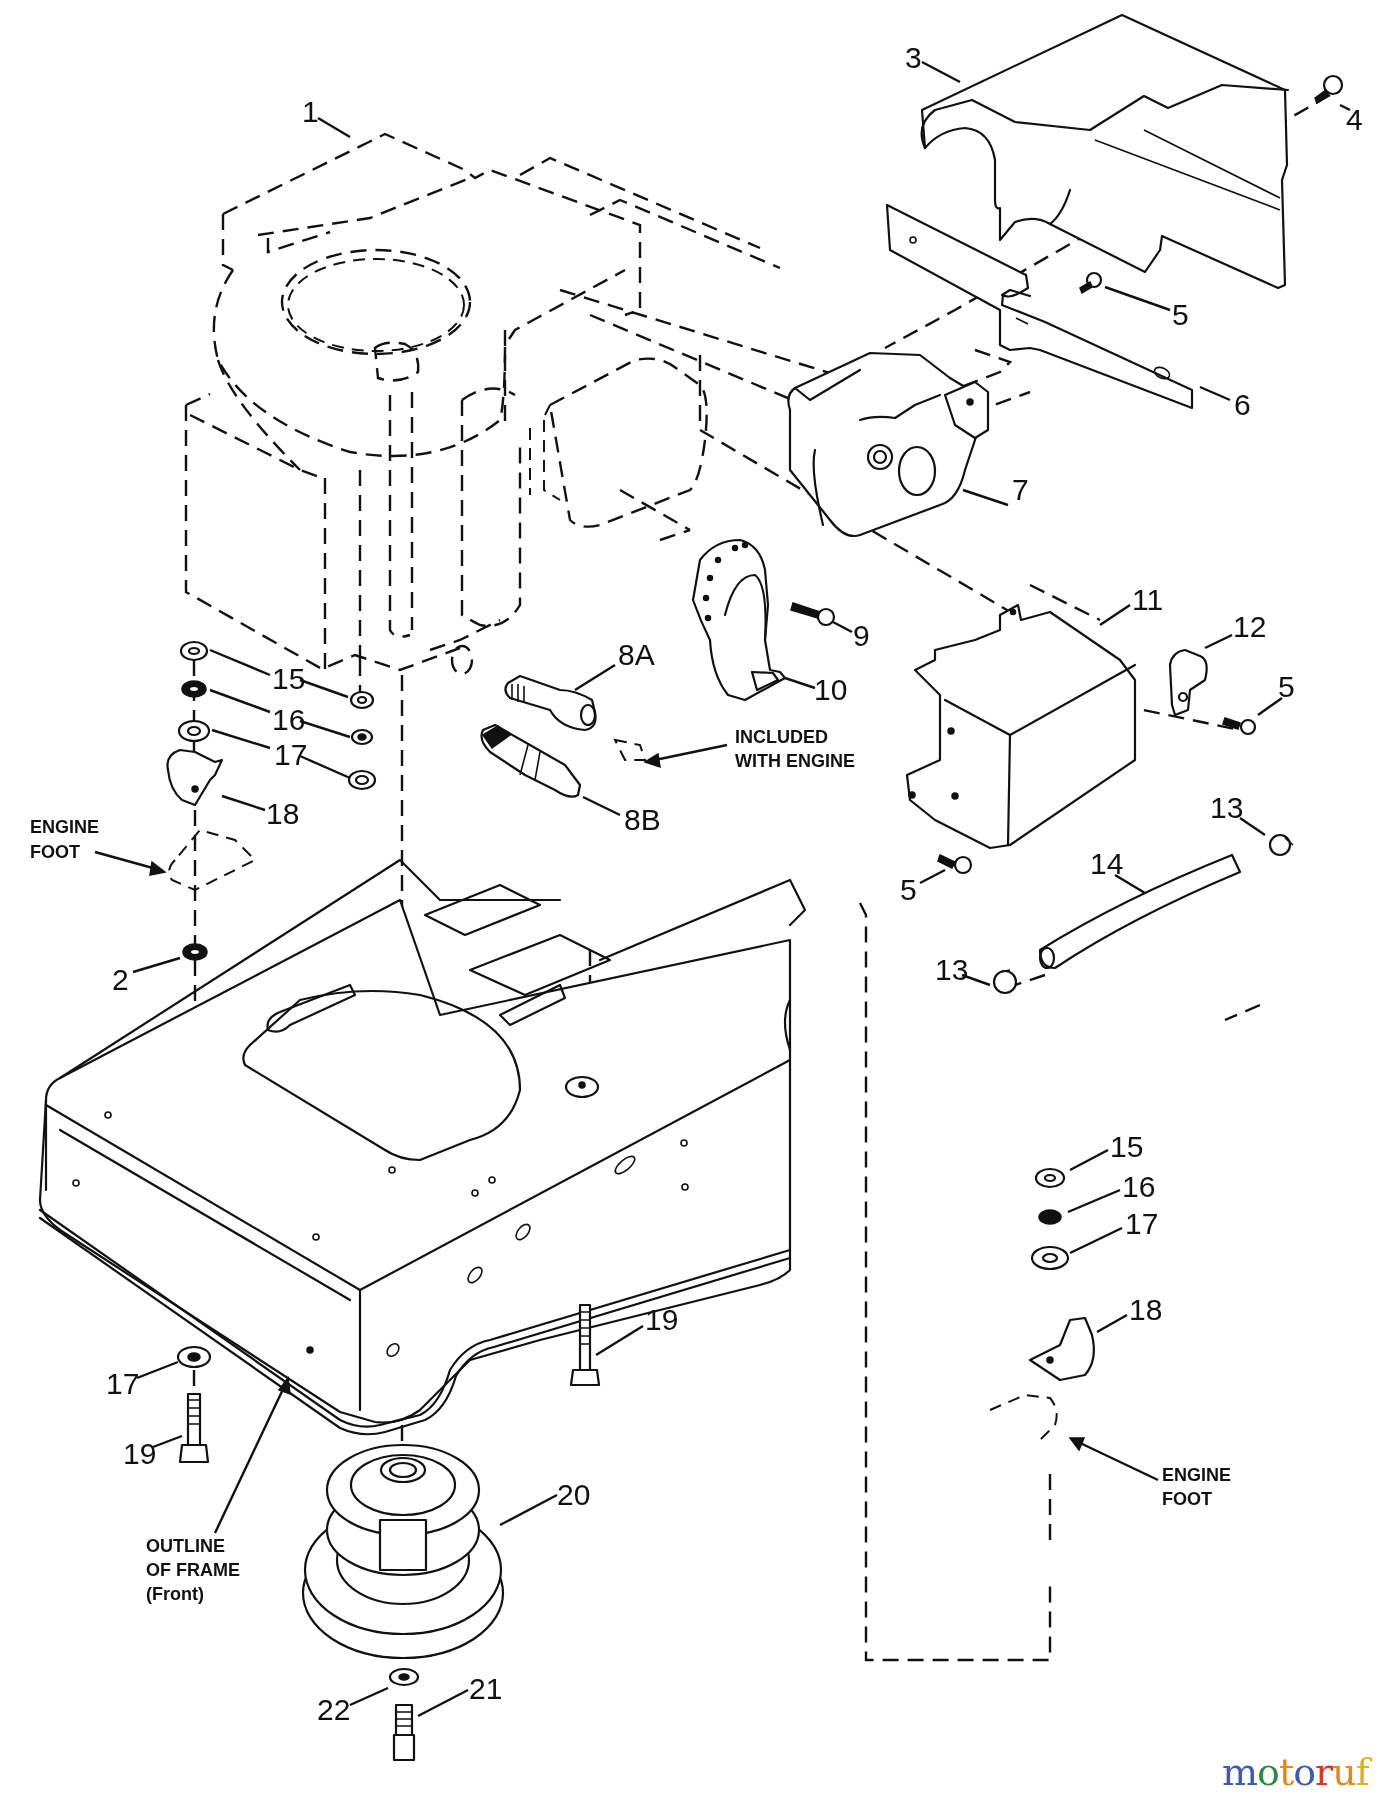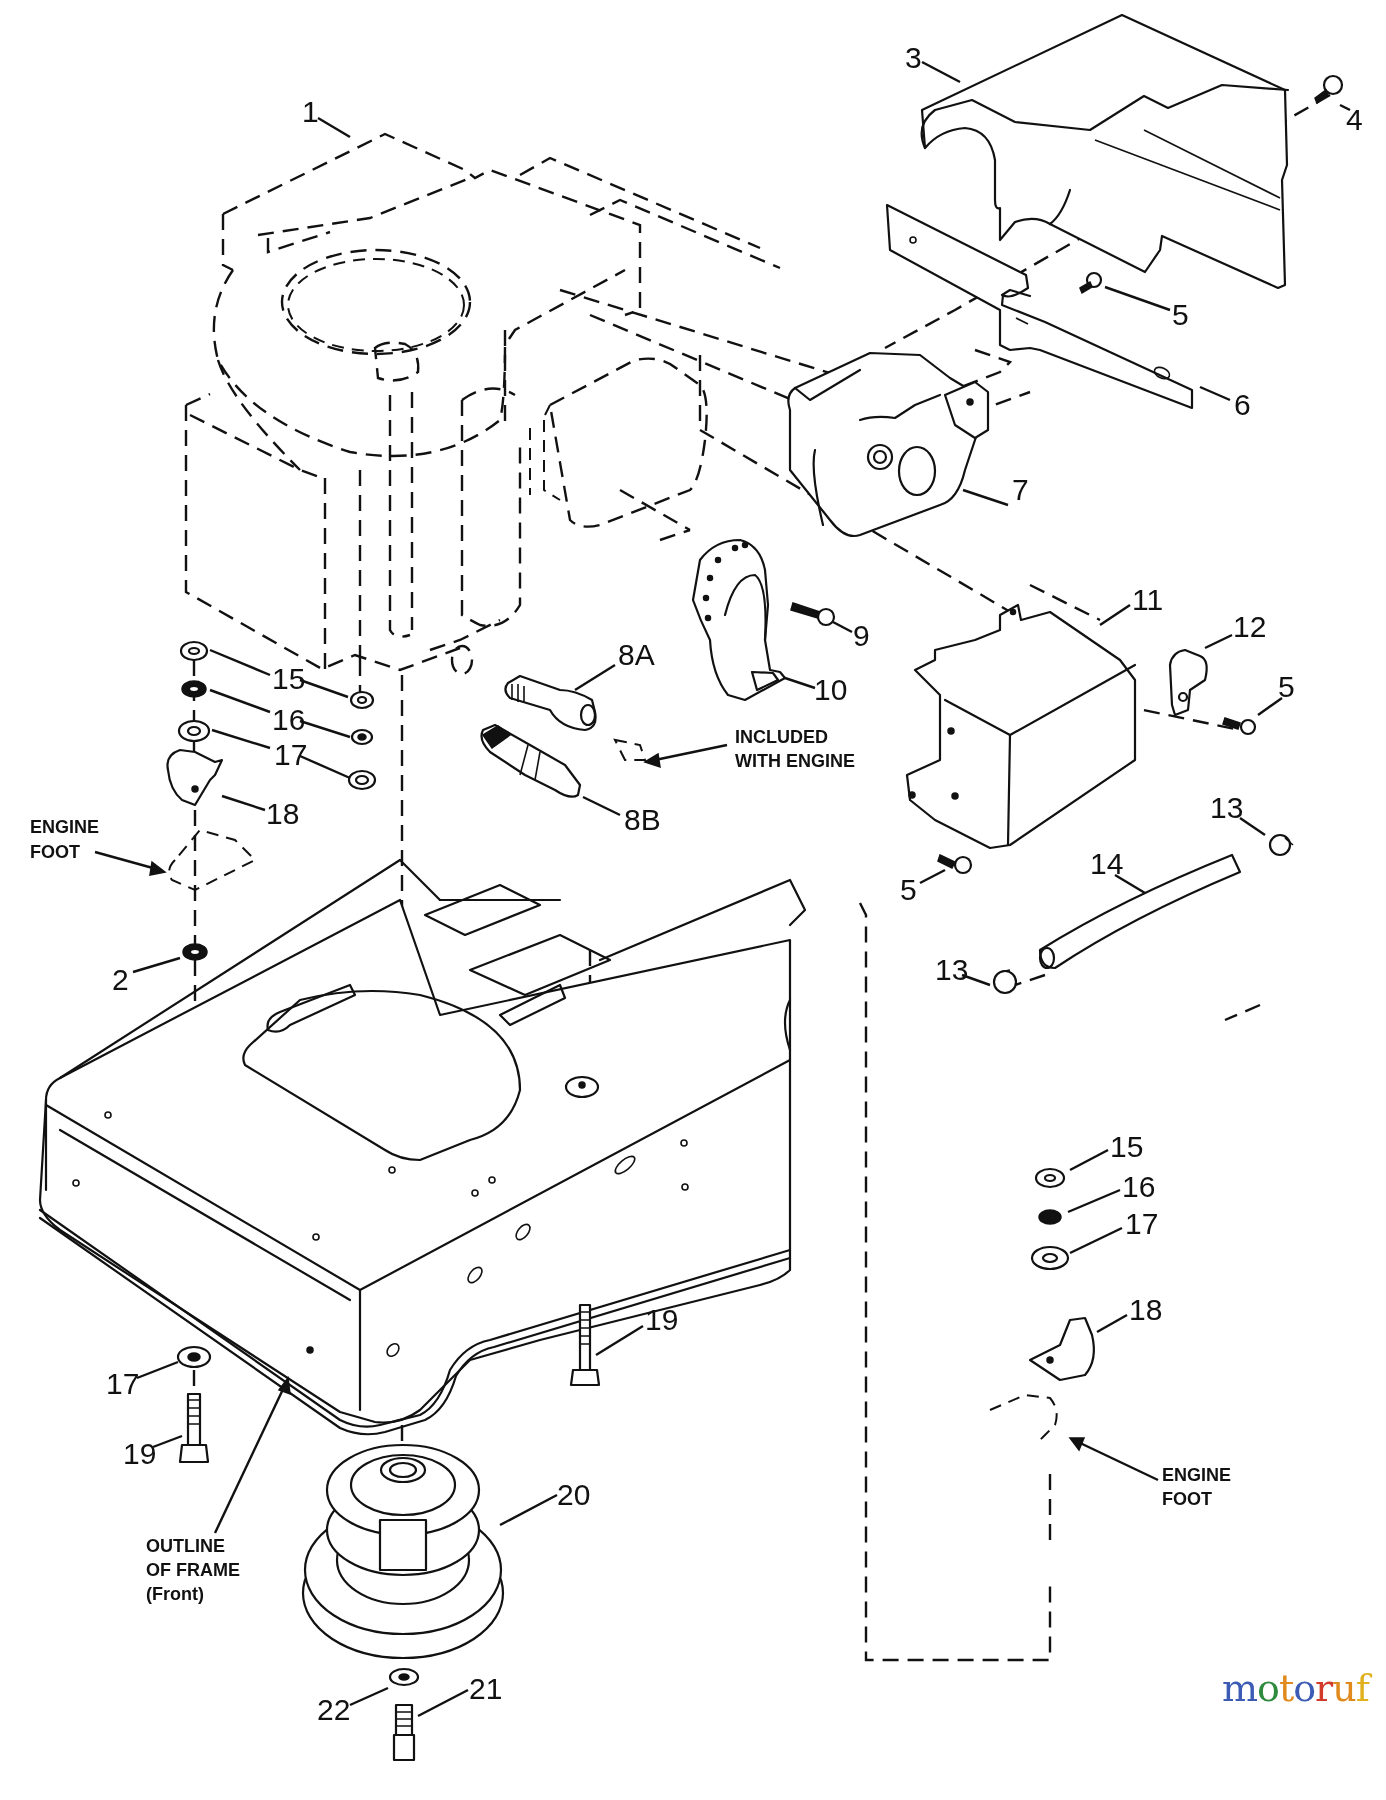--- a/index.html
+++ b/index.html
@@ -7,21 +7,21 @@
   #diagram{position:absolute;left:0;top:0;width:1386px;height:1800px;}
   .solid{fill:#fff;stroke:#111;stroke-width:2.2;stroke-linejoin:round;stroke-linecap:round;}
   .nofill{fill:none;stroke:#111;stroke-width:2.2;stroke-linejoin:round;stroke-linecap:round;}
   .thin{fill:none;stroke:#111;stroke-width:1.6;}
   .dash{fill:none;stroke:#111;stroke-width:2.4;stroke-dasharray:16 9;stroke-linecap:butt;}
   .dashthin{fill:none;stroke:#111;stroke-width:2;stroke-dasharray:12 8;}
   .leader{fill:none;stroke:#111;stroke-width:2.4;}
   .dark{fill:#111;stroke:#111;stroke-width:1.5;}
   .num{font-family:"Liberation Sans Narrow","Liberation Sans",sans-serif;font-size:30px;fill:#111;font-weight:normal;}
   .note{font-family:"Liberation Sans",sans-serif;font-size:18px;font-weight:bold;fill:#111;}
-  .wm{position:absolute;left:1222px;top:1666px;font-family:"DejaVu Serif",serif;font-size:38px;letter-spacing:-1px;}
+  .wm{position:absolute;left:1222px;top:1750px;font-family:"DejaVu Serif",serif;font-size:38px;letter-spacing:-1px;}
   .wm span{display:inline-block;}
 </style>
 </head>
 <body>
 
 <svg id="diagram" viewBox="0 0 1386 1800" xmlns="http://www.w3.org/2000/svg">
 
   <g>
 
     <path class="dash" d="M223,214 L385,134 L465,170 L475,178 L490,170 L640,225 L640,310 L625,315"></path>

